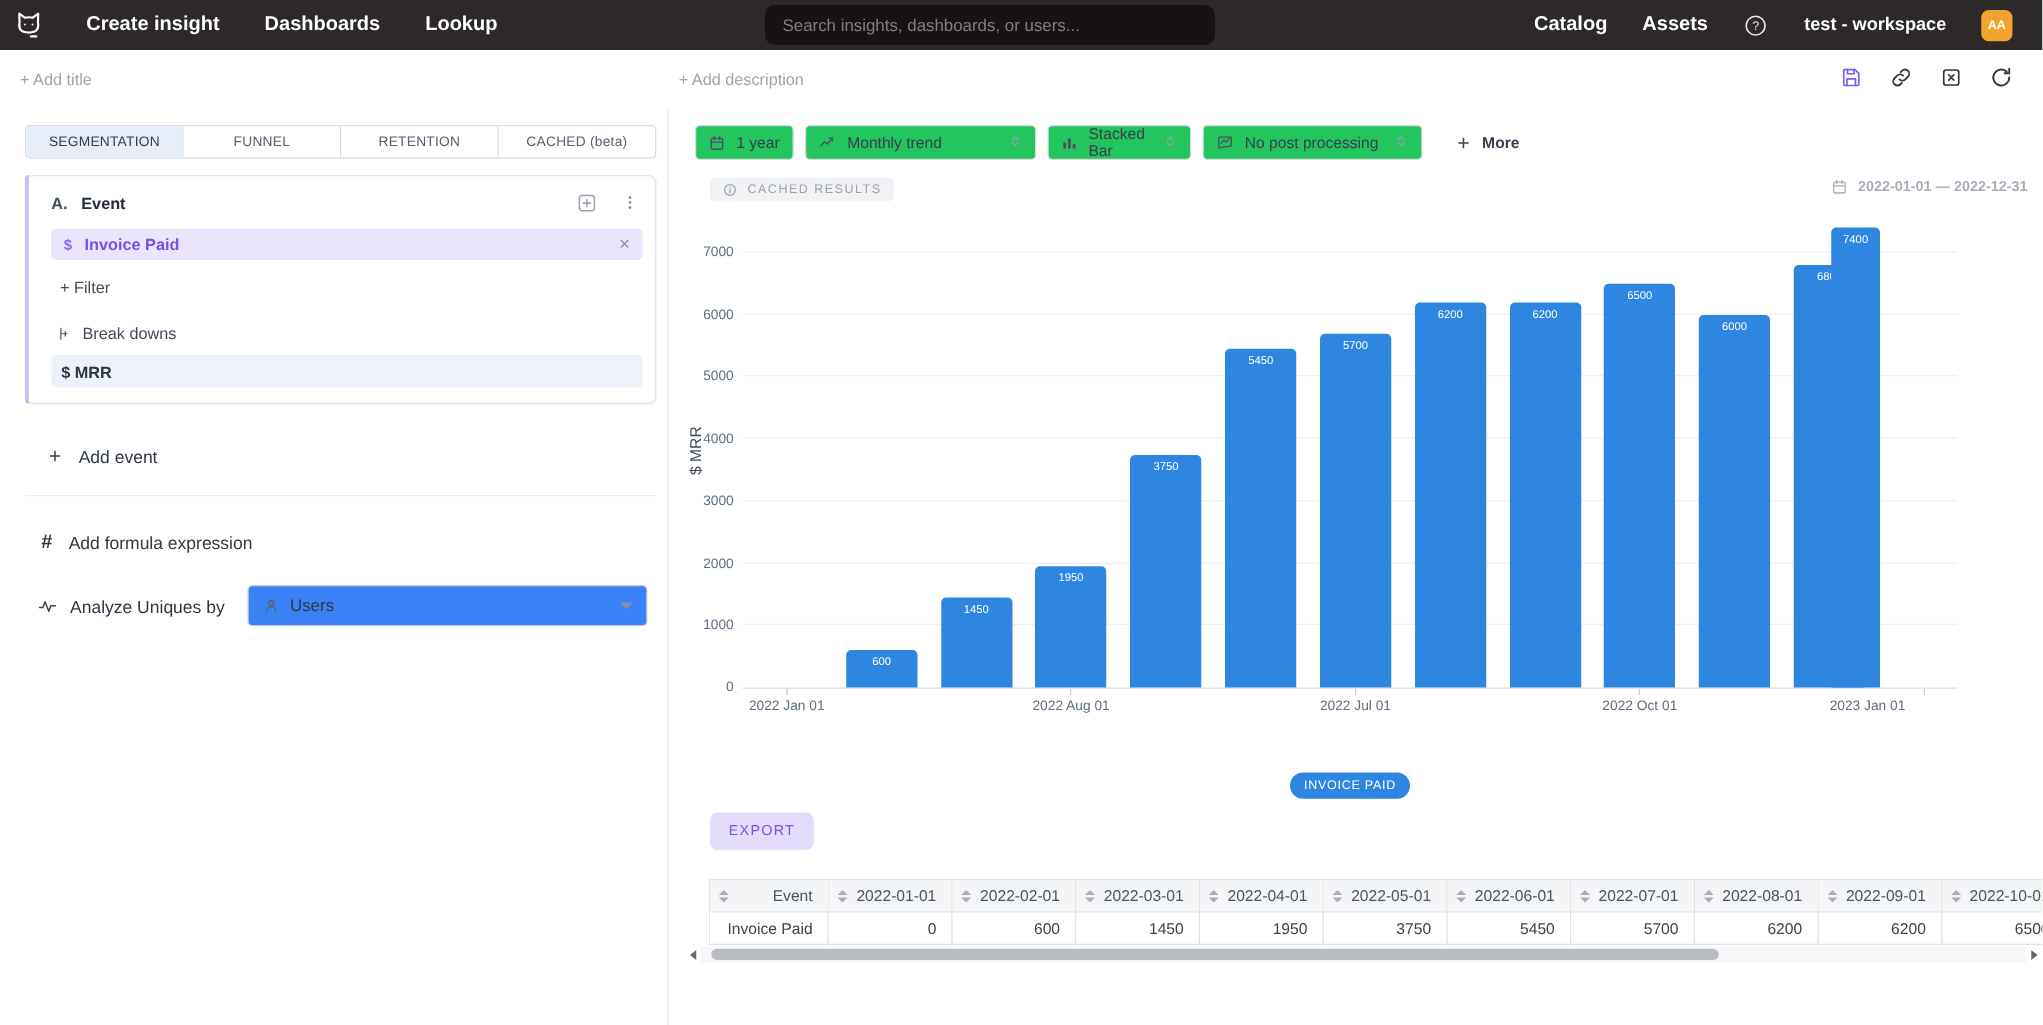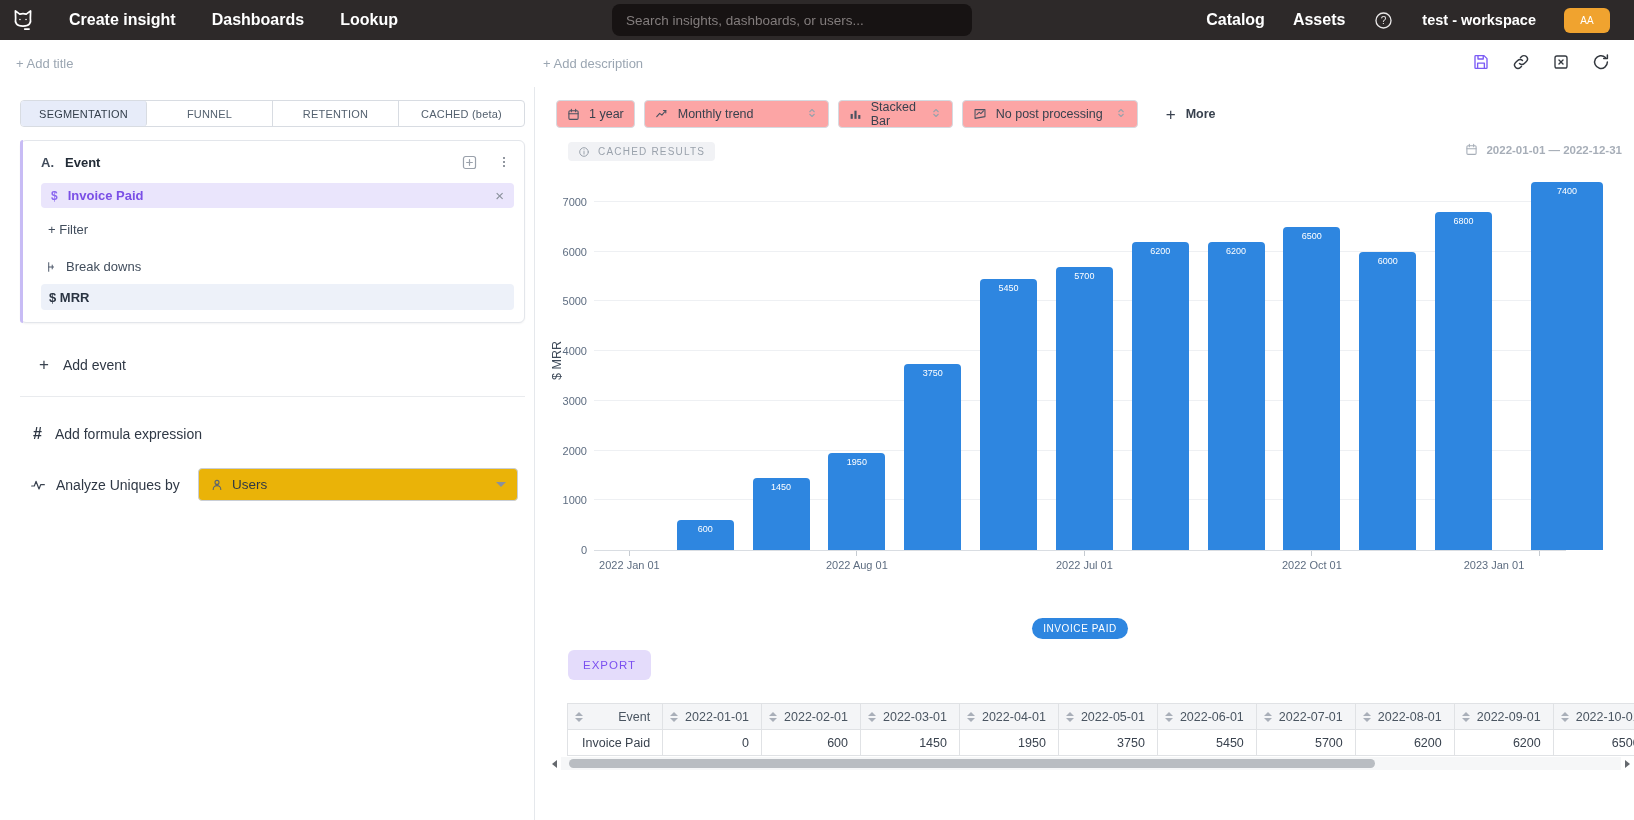--- a/index.html
+++ b/index.html
@@ -12,22 +12,22 @@
     padding:0 24px 0 10px; position:relative; }
   .logo { width:26px; height:26px; display:flex; align-items:center; cursor:pointer; }
   .nav-items { display:flex; gap:36px; margin-left:33px; }
   .nav-item { color:#fff; font-size:16px; font-weight:700; cursor:pointer; white-space:nowrap; }
   .search { position:absolute; left:612px; top:4px; width:360px; height:32px;
     background:#171313; border:none; border-radius:8px; color:#ddd;
     padding:0 14px; font-size:13.5px; font-family:"Liberation Sans",sans-serif; outline:none; }
   .search::placeholder { color:#837D7D; }
   .nav-right { margin-left:auto; display:flex; align-items:center; gap:28px; }
   .workspace { color:#fff; font-size:14.5px; font-weight:700; }
-  .avatar { width:46px; height:25px; border-radius:6px; background:#F0A32F; color:#fff;
-    font-size:10px; font-weight:400; display:flex; align-items:center; justify-content:center; cursor:pointer; }
+  .avatar { width:25px; height:25px; border-radius:6px; background:#F0A32F; color:#fff;
+    font-size:10px; font-weight:700; display:flex; align-items:center; justify-content:center; cursor:pointer; }
 
   
   .titlebar { height:47px; position:relative; background:#fff; }
   .add-title { position:absolute; left:16px; top:16px; color:#9BA6B2; font-size:13px; cursor:text; }
   .add-desc  { position:absolute; left:543px; top:16px; color:#9BA6B2; font-size:13px; cursor:text; }
   .title-icons { position:absolute; right:24px; top:13px; display:flex; gap:22px; align-items:center; }
   .title-icons svg { cursor:pointer; display:block; }
 
   
   .main { display:flex; height:733px;margin-left:10px; }
@@ -65,28 +65,28 @@
   .add-event { margin-top:33px; display:flex; align-items:center; gap:14px; padding-left:19px;
     font-size:14px; color:#2F3845; cursor:pointer; }
   .plus-glyph { font-size:17px; color:#3A4350; line-height:1; }
   .left-divider { margin-top:23px; border-top:1px solid #E9EBEE; }
   .formula { margin-top:28px; display:flex; align-items:center; gap:13px; padding-left:13px;
     font-size:14px; color:#2F3845; cursor:pointer; }
   .hash-glyph { font-size:16px; font-weight:700; color:#2F3845; }
   .analyze { margin-top:25px; display:flex; align-items:center; }
   .analyze-label { display:flex; gap:10px; padding-left:10px; font-size:14px; color:#2F3845; align-items:center; }
   .analyze-select { margin-left:auto; margin-right:7px; width:320px; height:33px; border:1px solid #C9CED6;
-    border-radius:4px; display:flex; align-items:center; padding:0 11px; gap:8px; cursor:pointer; background:#eab308; }
+    border-radius:4px; display:flex; align-items:center; padding:0 11px; gap:8px; cursor:pointer; background:#3b82f6; }
   .analyze-value { font-size:13.5px; color:#2F3845; }
   .caret-down { margin-left:auto; width:0; height:0; border-left:5px solid transparent;
     border-right:5px solid transparent; border-top:5px solid #8A919C; }
 
   
   .toolbar { position:absolute; top:13px; left:21px; display:flex; gap:9px; align-items:center; }
-  .tbtn { height:28px; border:1px solid #D5DAE0; border-radius:4px; background:#fca5a5; display:flex;
+  .tbtn { height:28px; border:1px solid #D5DAE0; border-radius:4px; background:#22c55e; display:flex;
     align-items:center; padding:0 10px; font-size:12.5px; color:#38414E; gap:9px; cursor:pointer; }
   .tbtn .chevrons { margin-left:auto; }
   .w-trend { width:185px; } .w-chart { width:115px; } .w-post { width:176px; }
   .more { display:flex; gap:10px; margin-left:19px; font-size:12.5px; color:#38414E;
     align-items:center; cursor:pointer; font-weight:700; }
 
   
   .cached { position:absolute; left:33px; top:55px; background:#F1F2F5; border-radius:4px; height:19px;
     display:flex; align-items:center; gap:8px; padding:0 10px; color:#9AA2AC; font-size:10px; letter-spacing:1.2px; }
   .daterange { position:absolute; right:12px; top:56px; display:flex; gap:8px; color:#A7AEB8;
@@ -394,21 +394,21 @@
             </div>
             <div class="bar" style="left: 689.37px; width: 57px; height: 323px; background: rgb(46, 134, 224);">
               <div class="bar-label">6500</div>
             </div>
             <div class="bar" style="left: 765.2px; width: 57px; height: 298px; background: rgb(46, 134, 224);">
               <div class="bar-label">6000</div>
             </div>
             <div class="bar" style="left: 841.03px; width: 57px; height: 338px; background: rgb(46, 134, 224);">
               <div class="bar-label">6800</div>
             </div>
-            <div class="bar" style="left: 937px; width: 72px; height: 368px; background: rgb(46, 134, 224);">
+            <div class="bar" style="left: 871px; width: 39px; height: 368px; background: rgb(46, 134, 224);">
               <div class="bar-label">7400</div>
             </div>
           </div>
         <div class="legend">
           <span class="legend-pill">INVOICE PAID</span>
         </div>
       <div class="ytick" style="top: 374px;">0</div>
           <div class="ytick" style="top: 324.286px;">1000</div>
           <div class="ytick" style="top: 274.571px;">2000</div>
           <div class="ytick" style="top: 224.857px;">3000</div>

